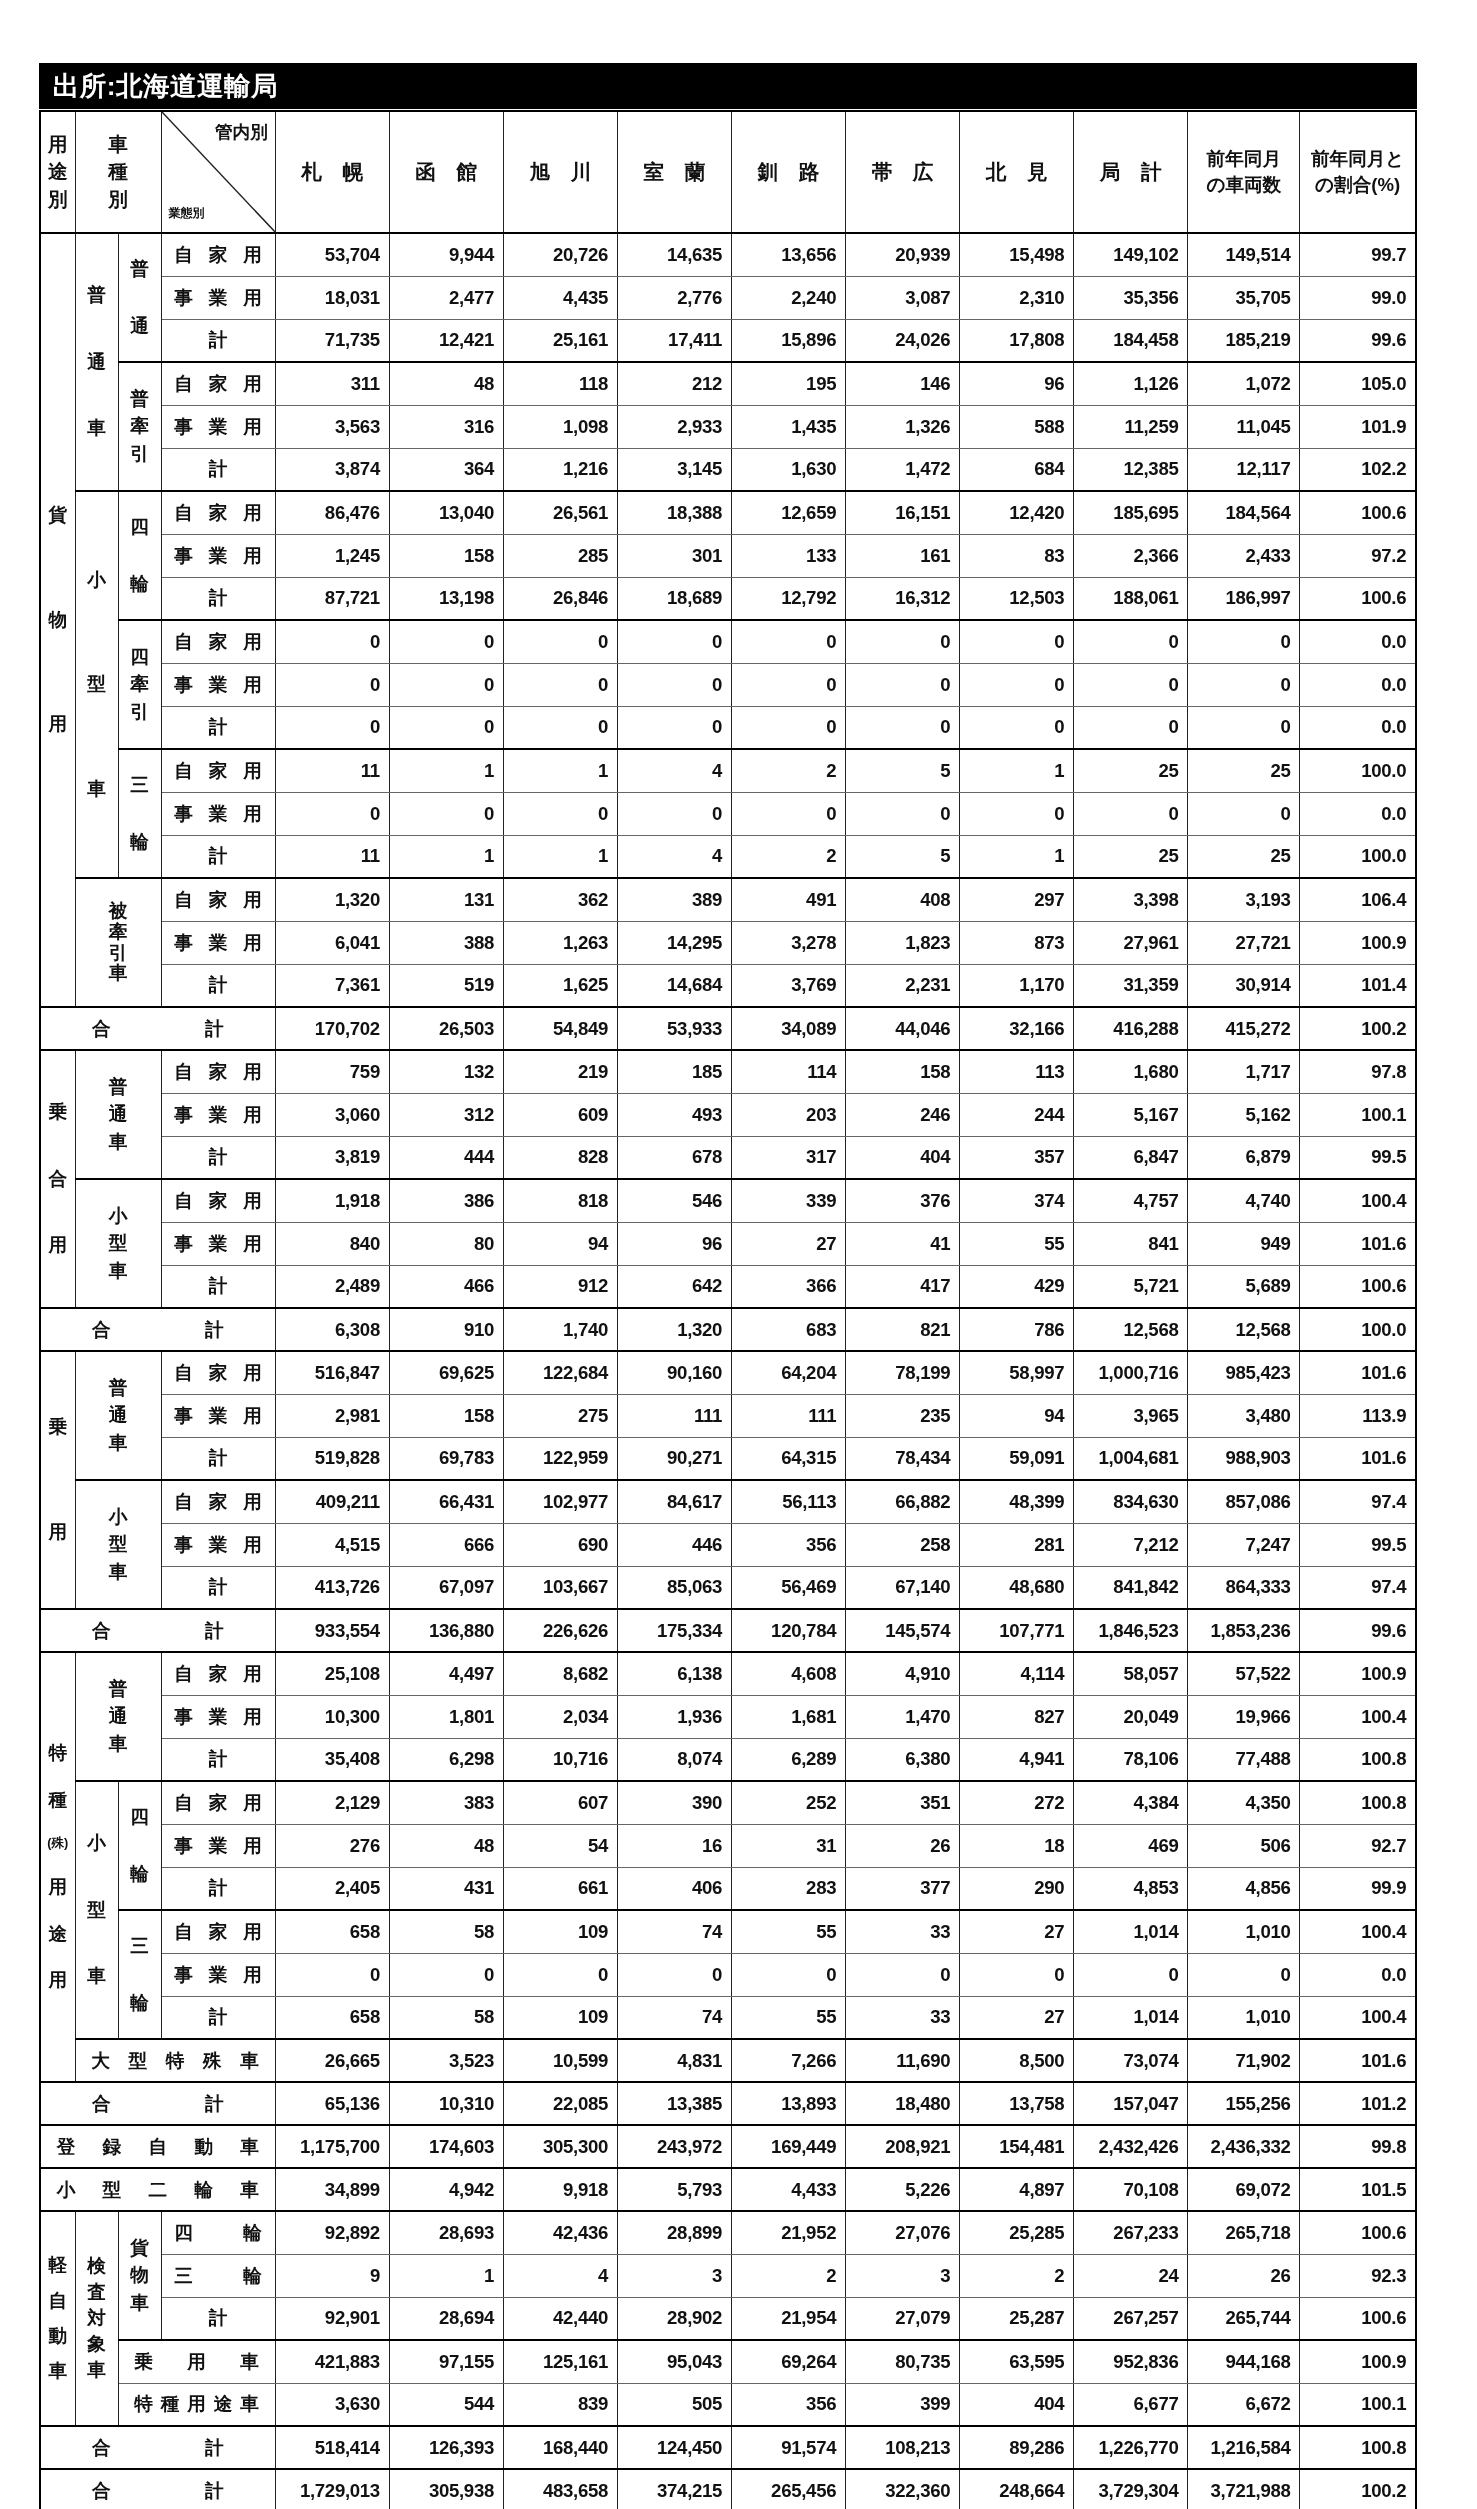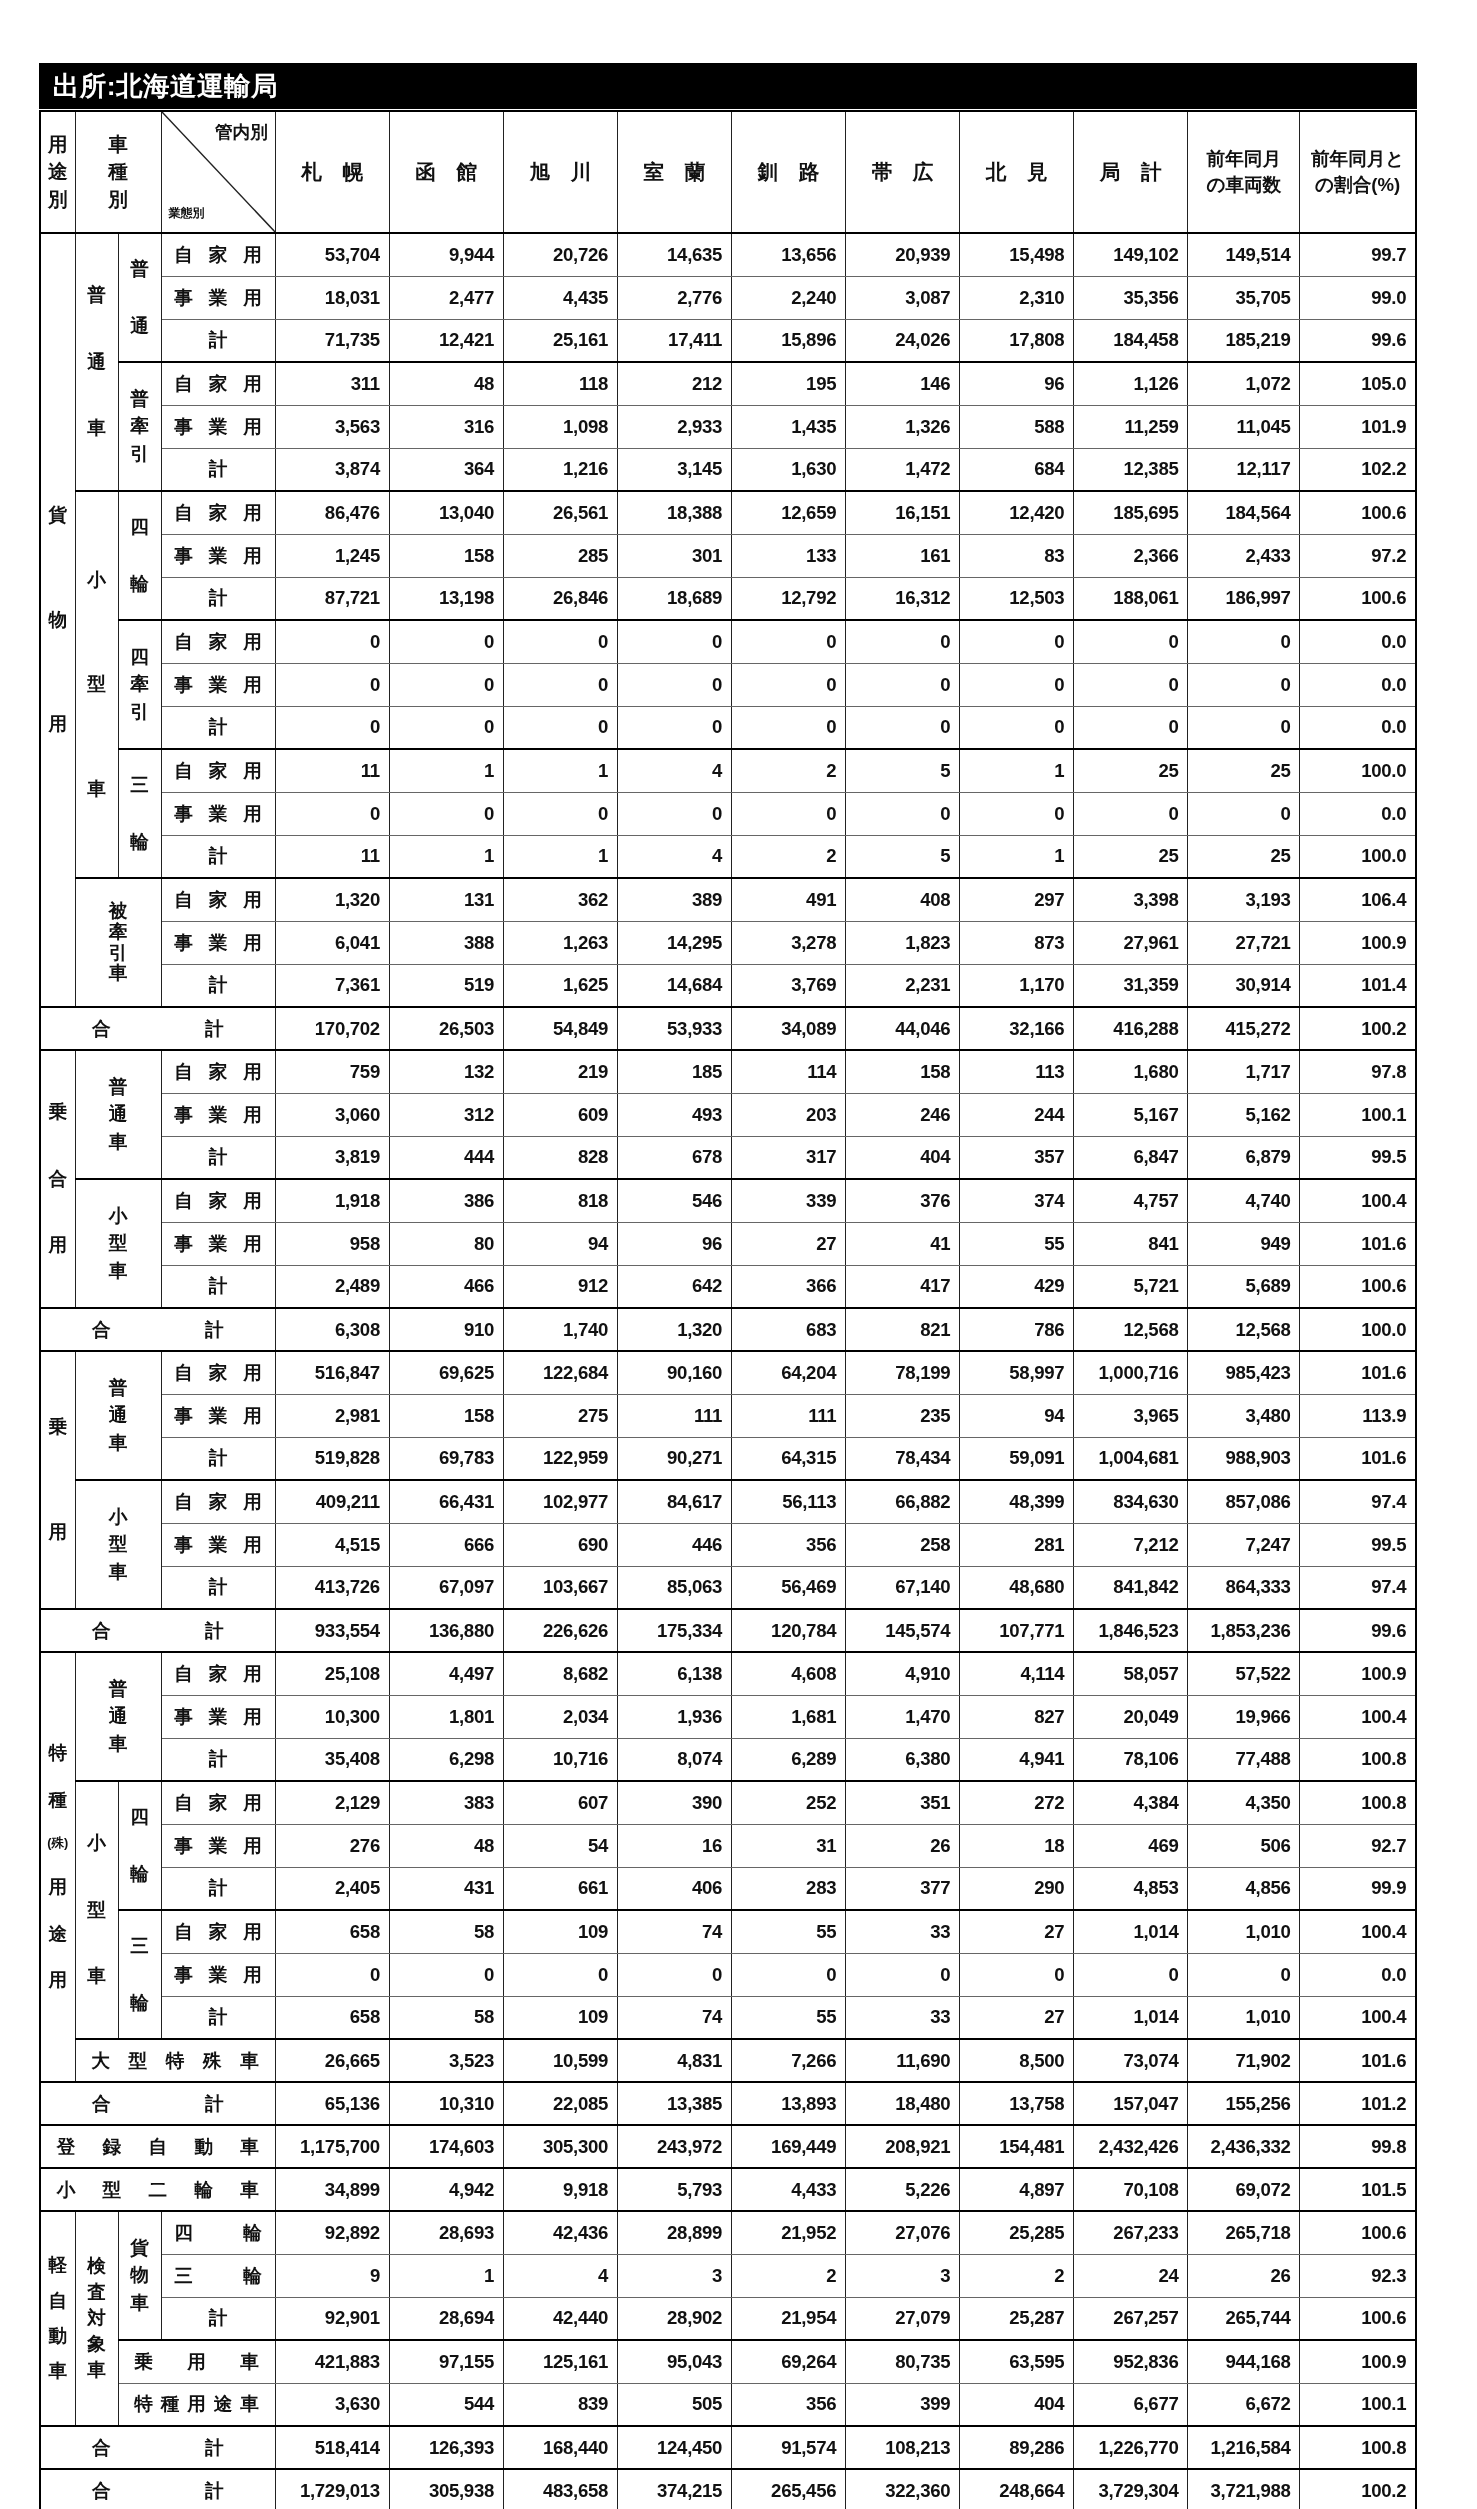--- a/index.html
+++ b/index.html
@@ -622,21 +622,21 @@
           <td class="num" style="border-bottom: 1px solid rgb(102, 102, 102);">100.4</td>
         </tr>
         <tr class="dr">
           <td class="lab" style="border-bottom: 1px solid rgb(102, 102, 102);">
             <div class="hspread">
               <span>事</span>
               <span>業</span>
               <span>用</span>
             </div>
           </td>
-          <td class="num" style="border-bottom: 1px solid rgb(102, 102, 102);">958</td>
+          <td class="num" style="border-bottom: 1px solid rgb(102, 102, 102);">840</td>
           <td class="num" style="border-bottom: 1px solid rgb(102, 102, 102);">80</td>
           <td class="num" style="border-bottom: 1px solid rgb(102, 102, 102);">94</td>
           <td class="num" style="border-bottom: 1px solid rgb(102, 102, 102);">96</td>
           <td class="num" style="border-bottom: 1px solid rgb(102, 102, 102);">27</td>
           <td class="num" style="border-bottom: 1px solid rgb(102, 102, 102);">41</td>
           <td class="num" style="border-bottom: 1px solid rgb(102, 102, 102);">55</td>
           <td class="num" style="border-bottom: 1px solid rgb(102, 102, 102);">841</td>
           <td class="num" style="border-bottom: 1px solid rgb(102, 102, 102);">949</td>
           <td class="num" style="border-bottom: 1px solid rgb(102, 102, 102);">101.6</td>
         </tr>

